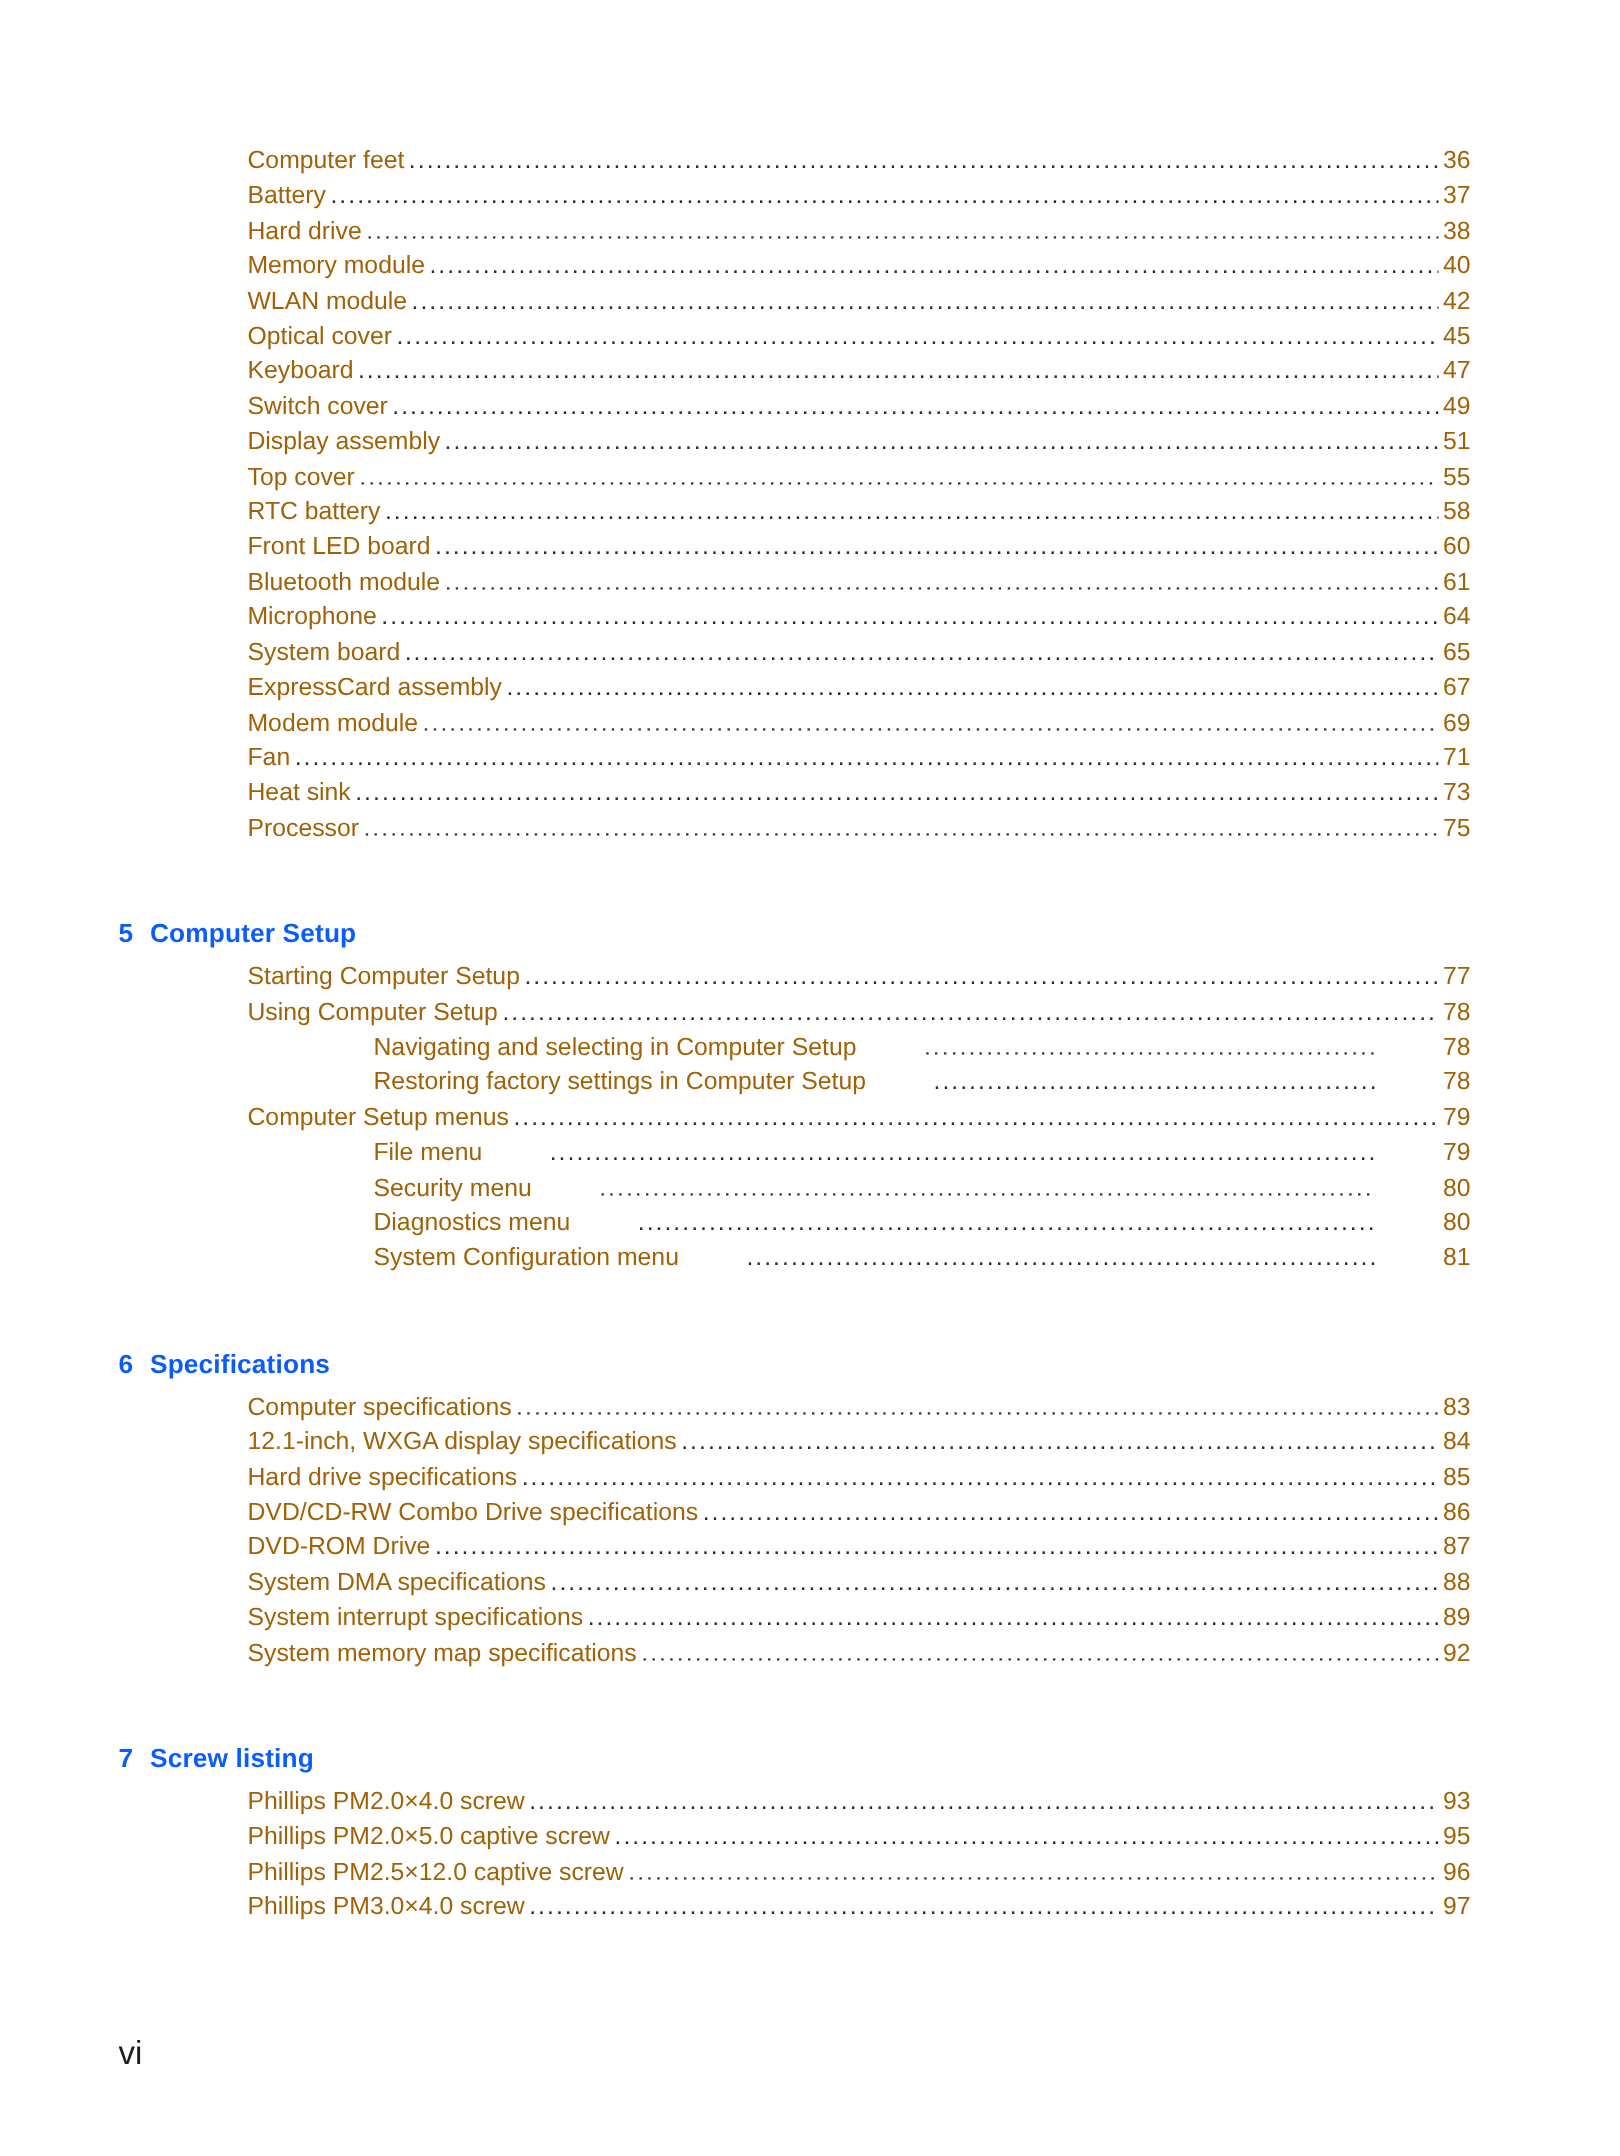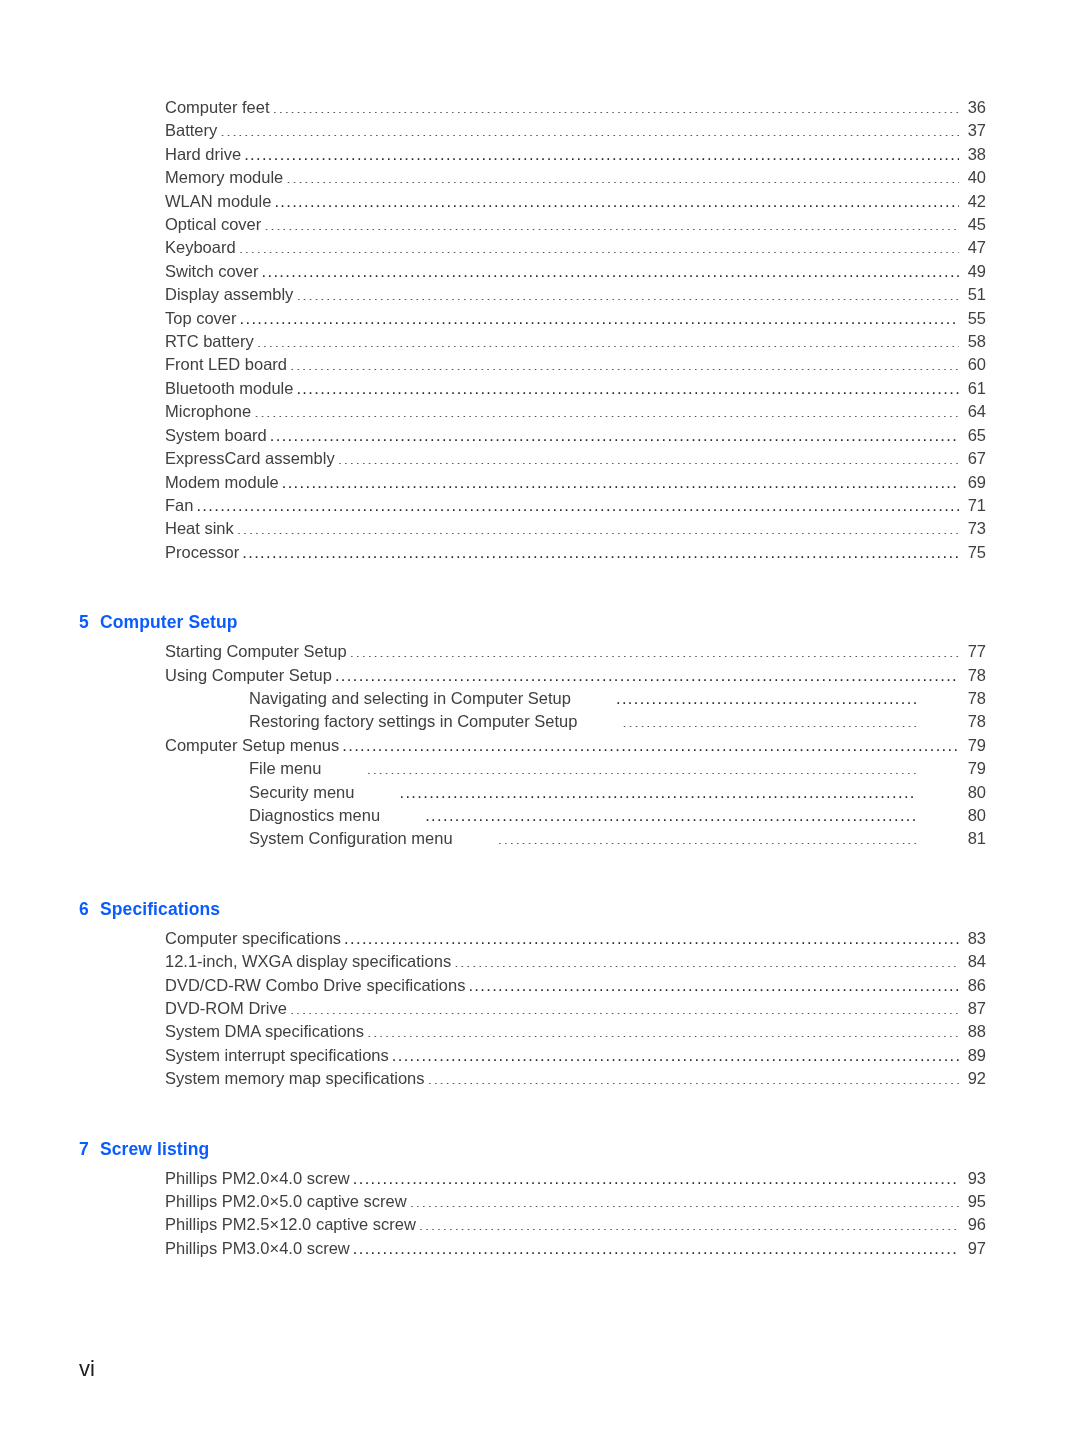--- a/index.html
+++ b/index.html
@@ -49,21 +49,21 @@
   .section-heading .sec-title {
     flex: 0 0 auto;
   }
 
   
   .entry {
     display: flex;
     align-items: baseline;
     font-size: 16.5px;
     line-height: 23.4px;
-    color: #404040;
+    color: #a16207;
     padding-right: 94px;
     white-space: nowrap;
   }
   .entry.lvl1 { padding-left: 165px; }
   .entry.lvl2 { padding-left: 249px; gap: 42px; }
 
   .entry .label {
     flex: 0 0 auto;
   }
   .entry .leader {
@@ -77,21 +77,20 @@
     content: ".................................................................................................................................................................................................";
     display: block;
     letter-spacing: 1.35px;
     font-size: 16.5px;
     color: #2a2a2a;
     white-space: nowrap;
   }
   .entry .pageno {
     flex: 0 0 auto;
     width: 24px;
-    text-align: right;
   }
 
   .block-gap { height: 12px; }
 
   
   .folio {
     position: absolute;
     left: 79px;
     bottom: 55px;
     font-size: 22px;
@@ -263,20 +262,25 @@
         <span class="label">Computer specifications</span>
         <span class="leader"></span>
         <span class="pageno">83</span>
       </div>
       <div class="entry lvl1">
         <span class="label">12.1-inch, WXGA display specifications</span>
         <span class="leader"></span>
         <span class="pageno">84</span>
       </div>
       <div class="entry lvl1">
+        <span class="label">Hard drive specifications</span>
+        <span class="leader"></span>
+        <span class="pageno">85</span>
+      </div>
+      <div class="entry lvl1">
         <span class="label">DVD/CD-RW Combo Drive specifications</span>
         <span class="leader"></span>
         <span class="pageno">86</span>
       </div>
       <div class="entry lvl1">
         <span class="label">DVD-ROM Drive</span>
         <span class="leader"></span>
         <span class="pageno">87</span>
       </div>
       <div class="entry lvl1">

